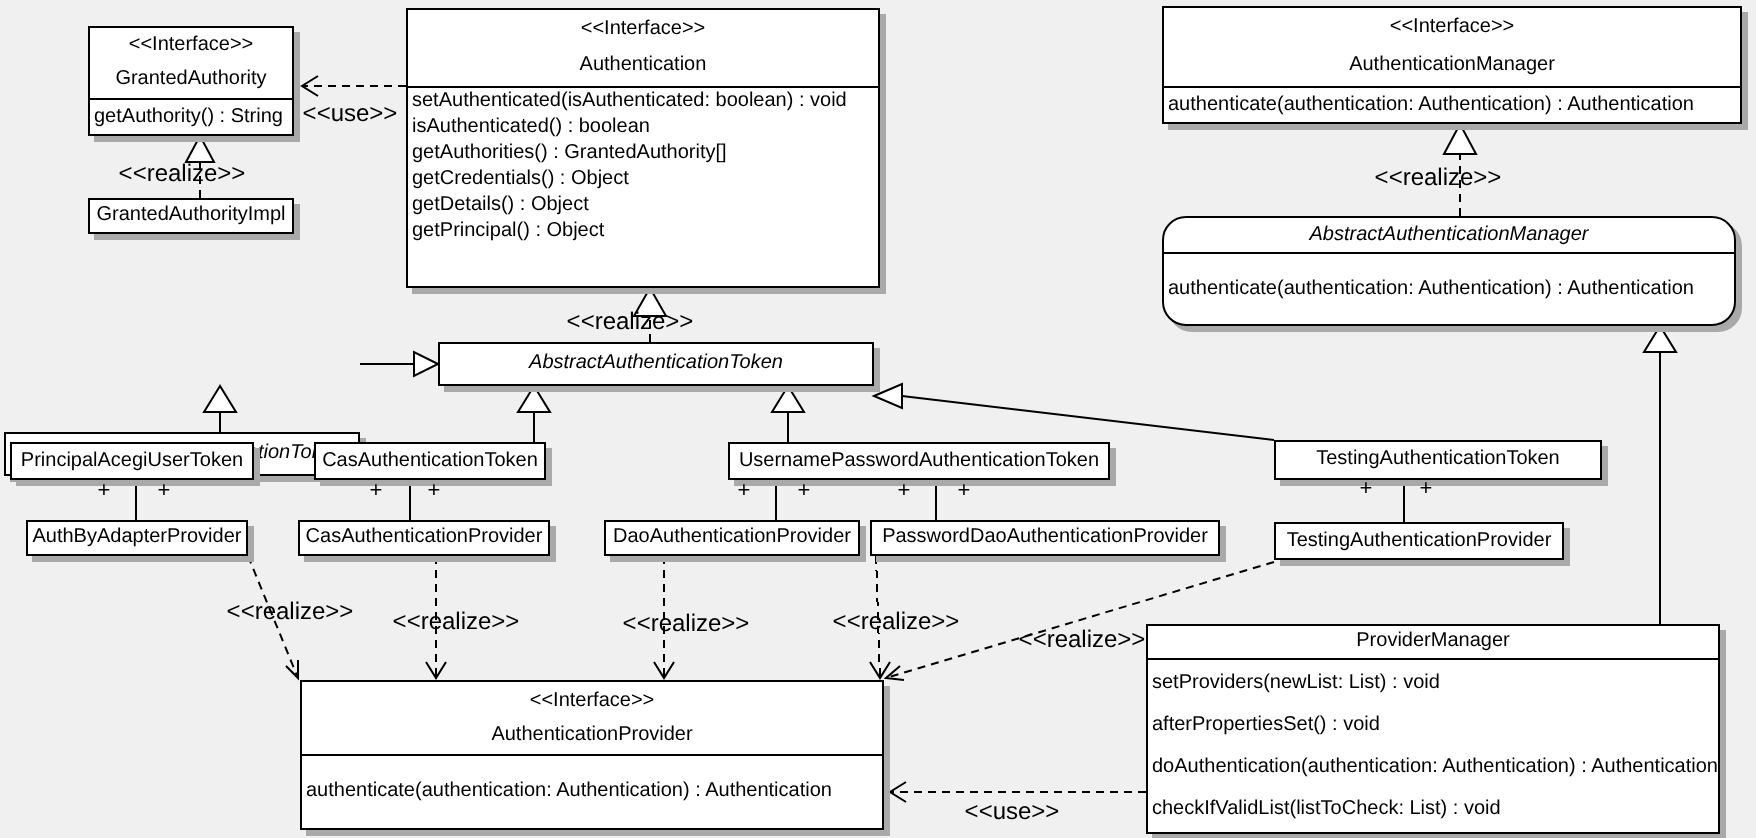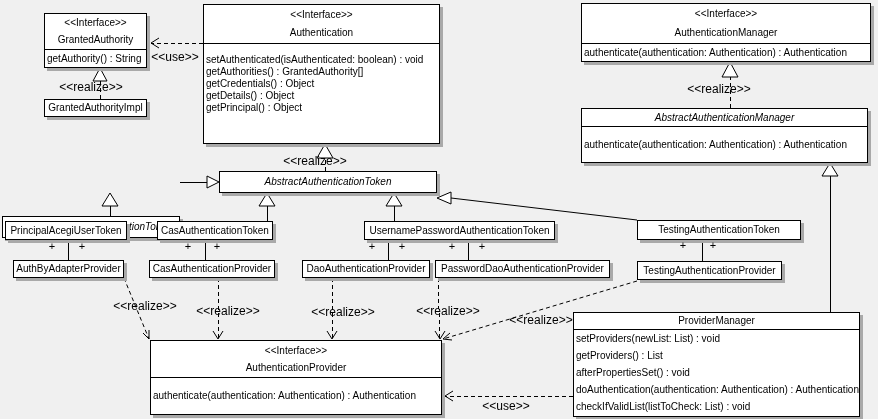--- a/index.html
+++ b/index.html
@@ -151,40 +151,41 @@
 
   <div class="uml-box simple" style="left:44px;top:99px;width:103px;height:18px;">
     <div class="cname">GrantedAuthorityImpl</div>
   </div>
 
   <div class="uml-box" style="left:203px;top:4px;width:237px;height:140px;">
     <div class="title" style="height:38px;">
       <div class="stereo">&lt;&lt;Interface&gt;&gt;</div>
       <div class="cname">Authentication</div>
     </div>
-    <div class="methods" style="height:80px;justify-content:center;">
+    <div class="methods" style="height:80px;">
       <div class="m">setAuthenticated(isAuthenticated: boolean) : void</div>
+      <div class="m">isAuthenticated() : boolean</div>
       <div class="m">getAuthorities() : GrantedAuthority[]</div>
       <div class="m">getCredentials() : Object</div>
       <div class="m">getDetails() : Object</div>
       <div class="m">getPrincipal() : Object</div>
     </div>
   </div>
 
   <div class="uml-box" style="left:581px;top:3px;width:290px;height:59px;">
     <div class="title" style="height:39px;">
       <div class="stereo">&lt;&lt;Interface&gt;&gt;</div>
       <div class="cname">AuthenticationManager</div>
     </div>
     <div class="methods" style="height:18px;">
       <div class="m">authenticate(authentication: Authentication) : Authentication</div>
     </div>
   </div>
 
-  <div class="uml-box abstract" style="left:581px;top:108px;width:287px;height:55px;">
+  <div class="uml-box abstract" style="left:581px;top:108px;width:287px;height:55px;border-radius:12px;">
     <div class="title" style="height:17px;">
       <div class="cname">AbstractAuthenticationManager</div>
     </div>
     <div class="methods bleed" style="height:36px;">
       <div class="m">authenticate(authentication: Authentication) : Authentication</div>
     </div>
   </div>
 
   <div class="uml-box simple abstract" style="left:2px;top:171px;width:178px;height:22px;margin-top:45px;">
     <div class="cname">AbstractAdapterAuthenticationToken</div>
@@ -232,21 +233,20 @@
       <div class="m">authenticate(authentication: Authentication) : Authentication</div>
     </div>
   </div>
 
   <div class="uml-box" style="left:573px;top:312px;width:287px;height:105px;">
     <div class="title" style="height:16px;">
       <div class="cname">ProviderManager</div>
     </div>
     <div class="methods bleed" style="height:87px;">
       <div class="m">setProviders(newList: List) : void</div>
-      <div class="m">getProviders() : List</div>
       <div class="m">afterPropertiesSet() : void</div>
       <div class="m">doAuthentication(authentication: Authentication) : Authentication</div>
       <div class="m">checkIfValidList(listToCheck: List) : void</div>
     </div>
   </div>
 
   <div class="edge-label" style="left:175px;top:57px;">&lt;&lt;use&gt;&gt;</div>
   <div class="edge-label" style="left:91px;top:87px;">&lt;&lt;realize&gt;&gt;</div>
   <div class="edge-label" style="left:315px;top:161px;">&lt;&lt;realize&gt;&gt;</div>
   <div class="edge-label" style="left:719px;top:89px;">&lt;&lt;realize&gt;&gt;</div>

